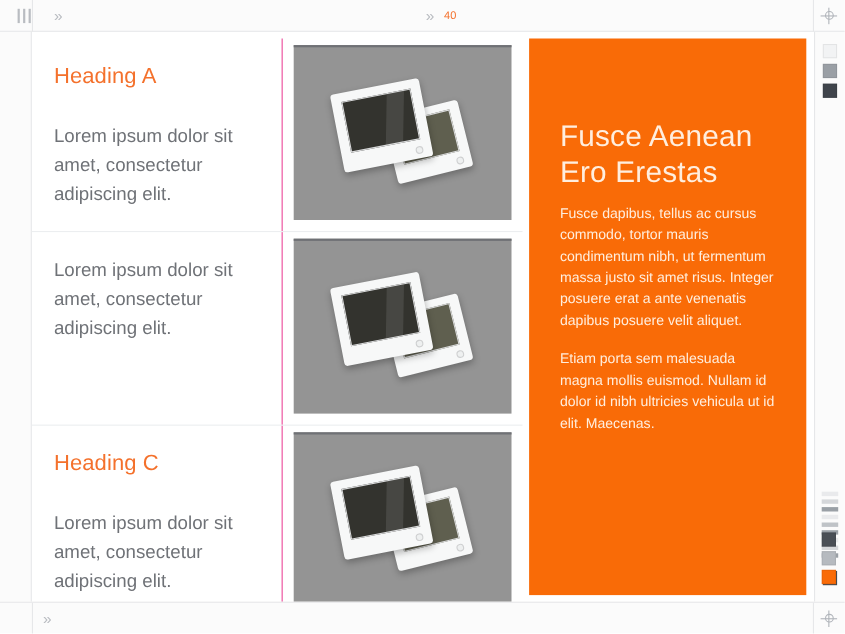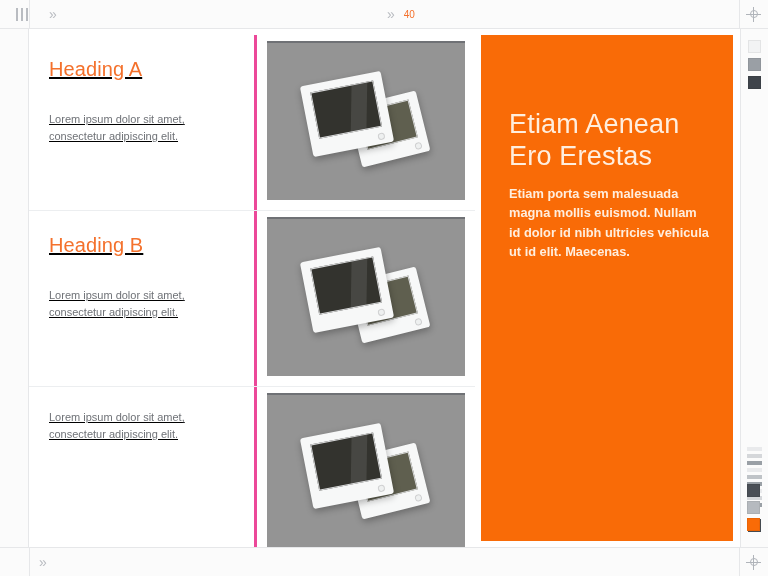--- a/index.html
+++ b/index.html
@@ -152,43 +152,42 @@
   }
   .t-row {
     flex: 1 1 0;
     display: flex;
     border-bottom: 1px solid #eceef0;
   }
   .t-row:last-child { border-bottom: none; }
 
   .cell-text {
     width: 228px;
-    border-right: 3px solid #ec4899;
+    border-right: 1px solid #ec4899;
     padding: 22px 24px 10px 20px;
-    text-decoration: underline;
   }
   .cell-img {
     flex: 1;
     padding: 6px 10px 10px 10px;
     display: flex;
     align-items: flex-start;
     justify-content: center;
   }
 
   .heading {
     color: #f4712c;
     font-size: 20px;
     font-weight: normal;
     letter-spacing: 0.1px;
     line-height: 1.2;
     margin-bottom: 30px;
   }
   .body-sm {
     color: #6f7277;
-    font-size: 11px;
+    font-size: 17px;
     line-height: 1.55;
   }
 
   
   .photo-block {
     position: relative;
     width: 198px;
     height: 159px;
     background: #949494;
     border-top: 2px solid #6f7175;
@@ -264,21 +263,21 @@
     color: #ffeede;
     margin-bottom: 11px;
     letter-spacing: 0.2px;
   }
   .panel-p {
     font-size: 12.8px;
     line-height: 1.52;
     color: #ffeede;
     margin-bottom: 16px;
   }
-  .panel-p:last-child { margin-bottom: 16px; font-weight: bold; }
+  .panel-p:last-child { margin-bottom: 16px; }
 </style>
 </head>
 <body>
 
 <div id="app">
 
   <div class="top-bar">
     <div class="tri-bar">
       <i></i>
       <i></i>
@@ -345,21 +344,20 @@
                   <div class="glint"></div>
                   <div class="dot"></div>
                 </div>
               </div>
             </div>
           </div>
         </div>
 
         <div class="t-row">
           <div class="cell-text">
-            <div class="heading">Heading B</div>
             <div class="body-sm">Lorem ipsum dolor sit amet, consectetur adipiscing elit.</div>
           </div>
           <div class="cell-img">
             <div class="photo-block">
               <div class="photo-art">
                 <div class="slide-f slide-b">
                   <div class="inner"></div>
                   <div class="dot"></div>
                 </div>
                 <div class="slide-f slide-a">
@@ -367,20 +365,21 @@
                   <div class="glint"></div>
                   <div class="dot"></div>
                 </div>
               </div>
             </div>
           </div>
         </div>
 
         <div class="t-row">
           <div class="cell-text">
+            <div class="heading">Heading C</div>
             <div class="body-sm">Lorem ipsum dolor sit amet, consectetur adipiscing elit.</div>
           </div>
           <div class="cell-img">
             <div class="photo-block">
               <div class="photo-art">
                 <div class="slide-f slide-b">
                   <div class="inner"></div>
                   <div class="dot"></div>
                 </div>
                 <div class="slide-f slide-a">
@@ -390,21 +389,22 @@
                 </div>
               </div>
             </div>
           </div>
         </div>
 
       </div>
 
       <div class="panel-col">
         <div class="panel">
-          <div class="panel-title">Etiam Aenean Ero Erestas</div>
+          <div class="panel-title">Fusce Aenean Ero Erestas</div>
+          <div class="panel-p">Fusce dapibus, tellus ac cursus commodo, tortor mauris condimentum nibh, ut fermentum massa justo sit amet risus. Integer posuere erat a ante venenatis dapibus posuere velit aliquet.</div>
           <div class="panel-p">Etiam porta sem malesuada magna mollis euismod. Nullam id dolor id nibh ultricies vehicula ut id elit. Maecenas.</div>
         </div>
       </div>
 
     </div>
   </div>
 
   <div class="bottom-bar">
     <div class="sep-v" style="left:29px;"></div>
     <span class="chev chev-bl">»</span>

